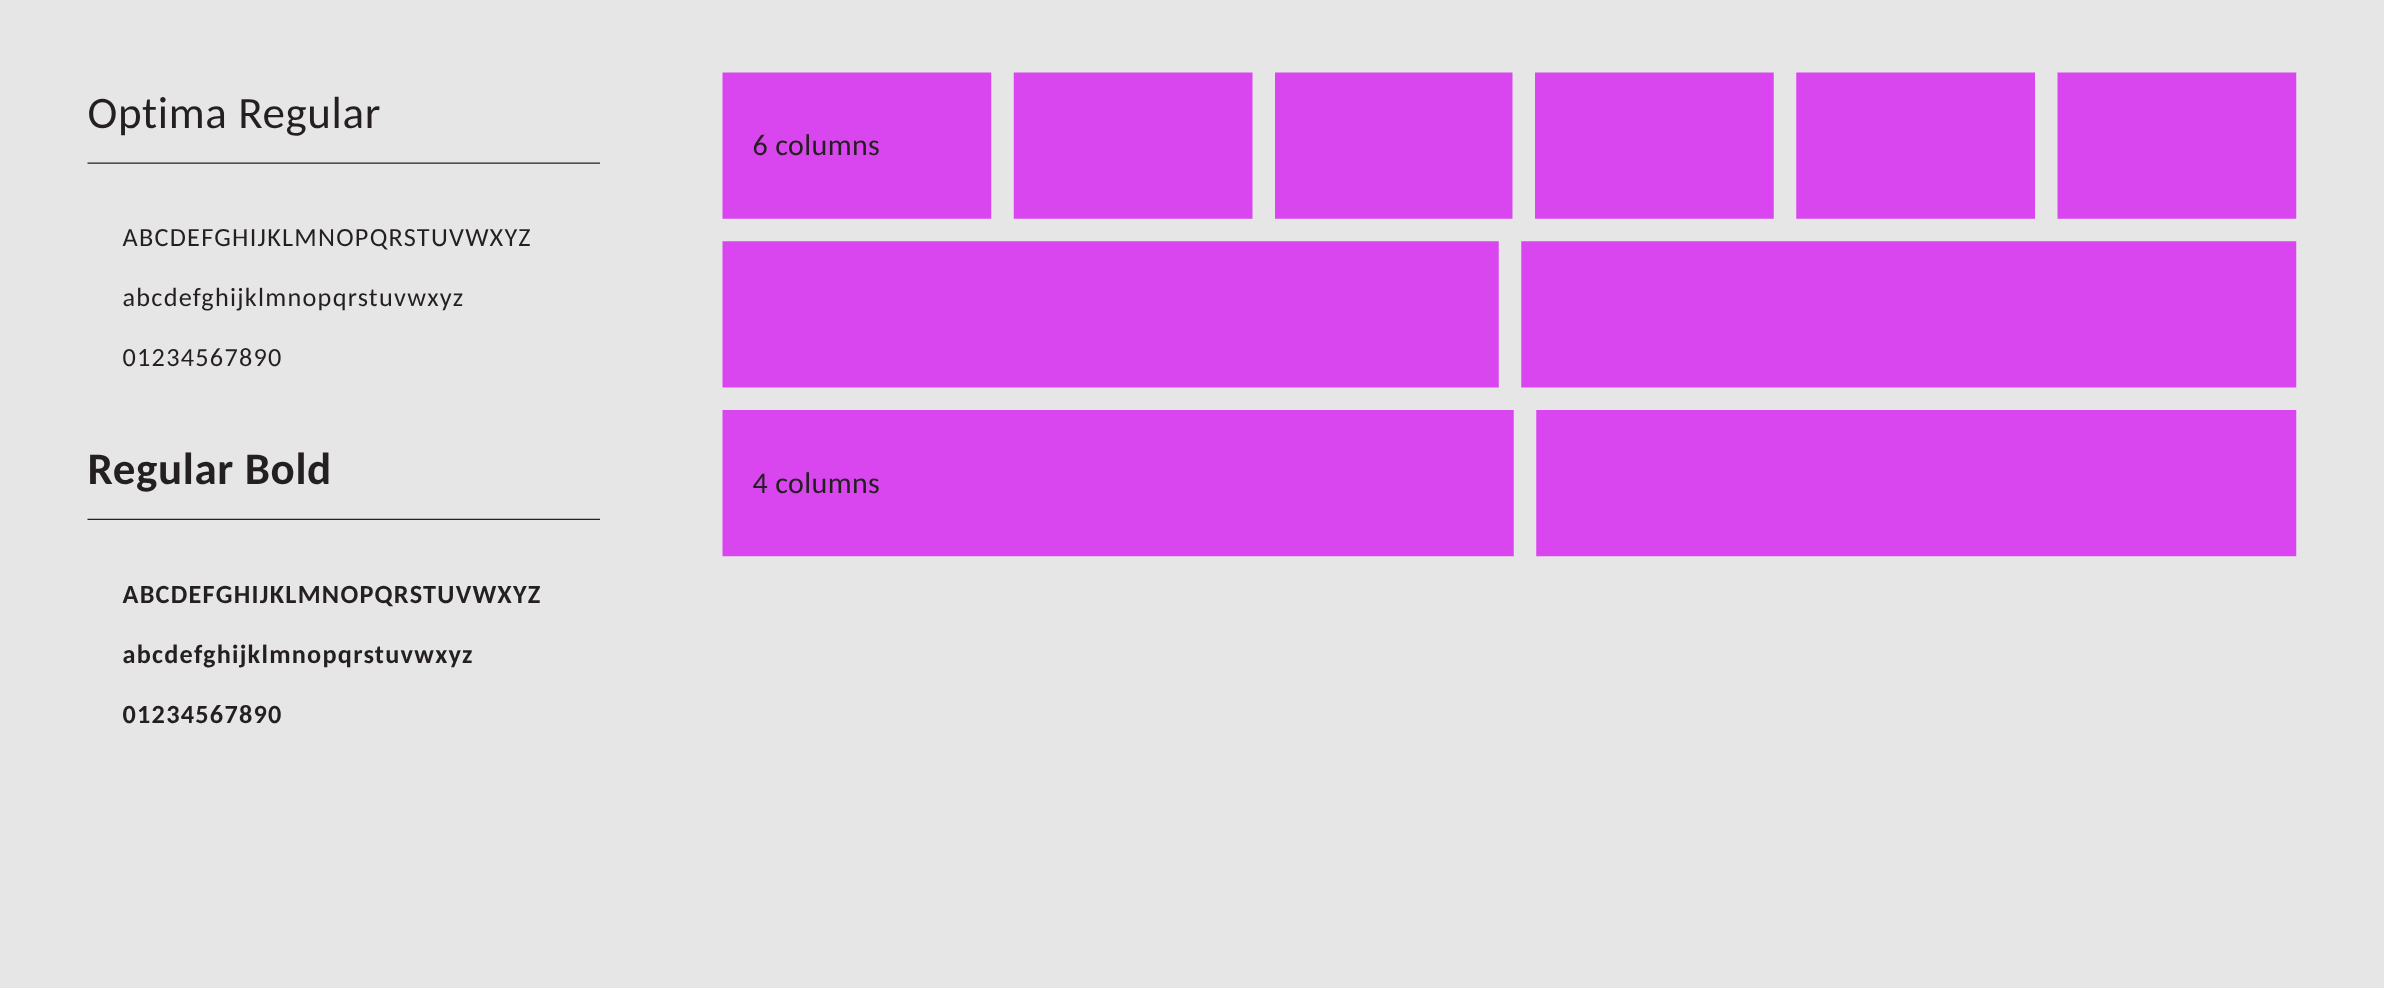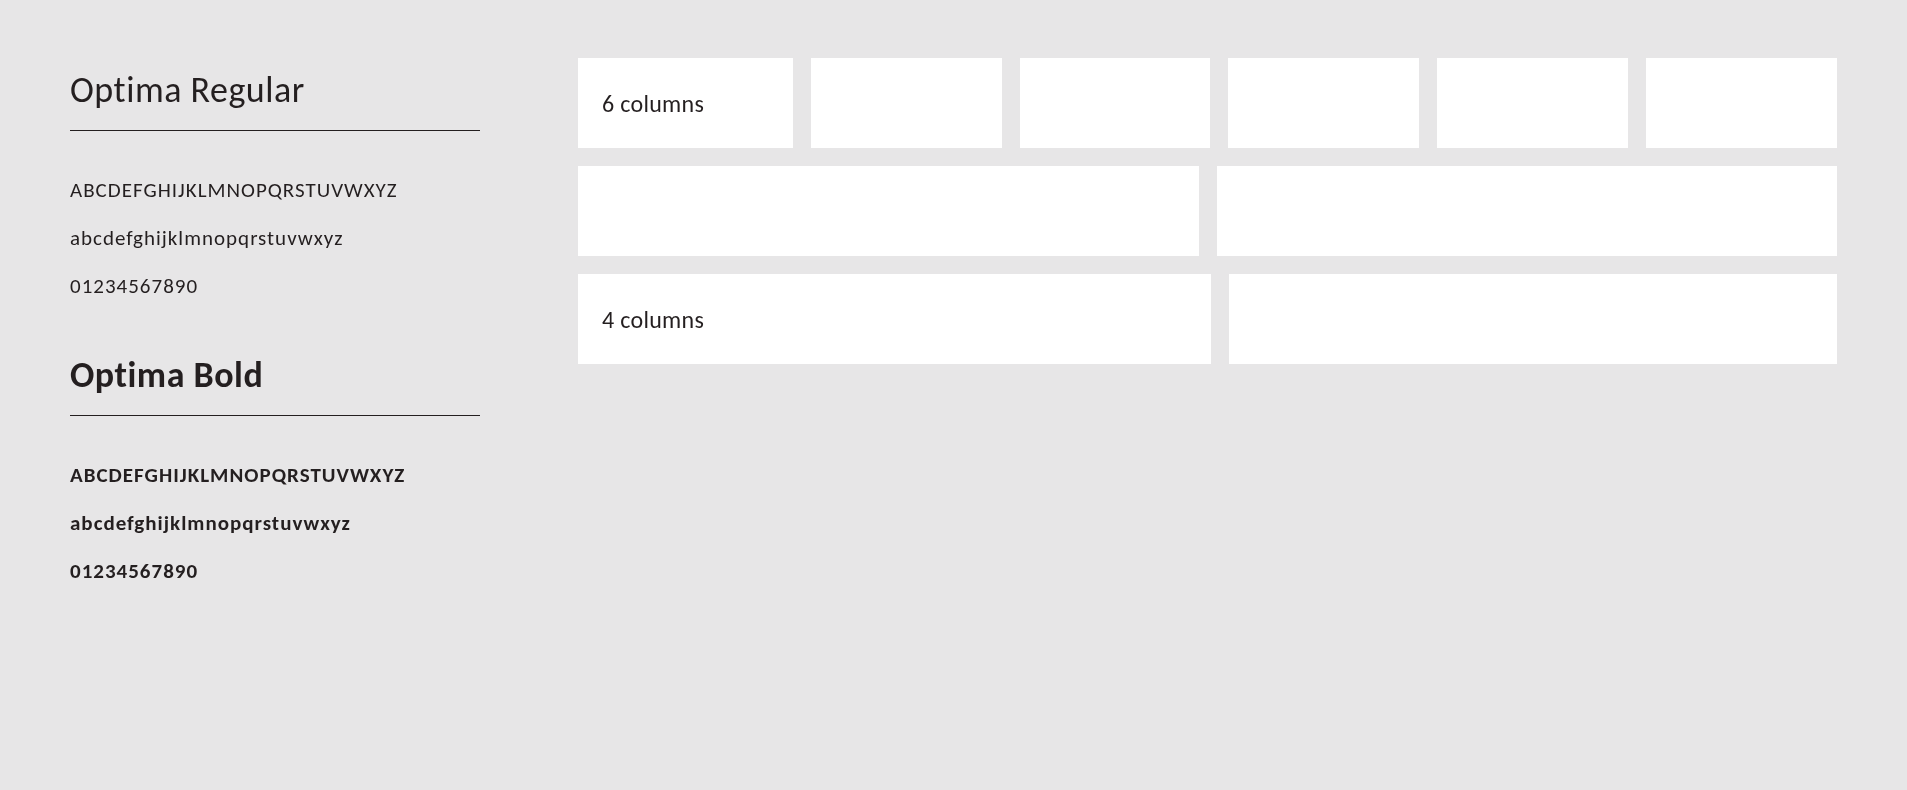--- a/index.html
+++ b/index.html
@@ -34,36 +34,37 @@
     height: 1px;
     background: #241f20;
     width: 410px;
     margin-bottom: 46px;
   }
   .specimen-line {
     font-size: 21px;
     letter-spacing: 1px;
     margin-bottom: 22px;
     white-space: nowrap;
+    margin-left: 28px;
   }
   .specimen-line.bold { font-weight: 700; }
 
   
   .grid-col {
     flex: 1 1 auto;
     padding-left: 68px;
   }
   .grid-row {
     display: flex;
     gap: 18px;
     margin-bottom: 18px;
   }
   .grid-cell {
-    background: #ffffff;
-    height: 90px;
+    background: #d946ef;
+    height: 117px;
     flex: 1 1 0;
     display: flex;
     align-items: center;
   }
   .grid-cell.labeled {
     padding-left: 24px;
     font-size: 24px;
     color: #241f20;
     letter-spacing: 0.3px;
   }
@@ -79,21 +80,21 @@
 
     <div class="type-block">
       <div class="type-title">Optima Regular</div>
       <div class="type-rule"></div>
       <div class="specimen-line">ABCDEFGHIJKLMNOPQRSTUVWXYZ</div>
       <div class="specimen-line">abcdefghijklmnopqrstuvwxyz</div>
       <div class="specimen-line">01234567890</div>
     </div>
 
     <div class="type-block">
-      <div class="type-title bold">Optima Bold</div>
+      <div class="type-title bold">Regular Bold</div>
       <div class="type-rule"></div>
       <div class="specimen-line bold">ABCDEFGHIJKLMNOPQRSTUVWXYZ</div>
       <div class="specimen-line bold">abcdefghijklmnopqrstuvwxyz</div>
       <div class="specimen-line bold">01234567890</div>
     </div>
 
   </div>
 
   <div class="grid-col">
 

